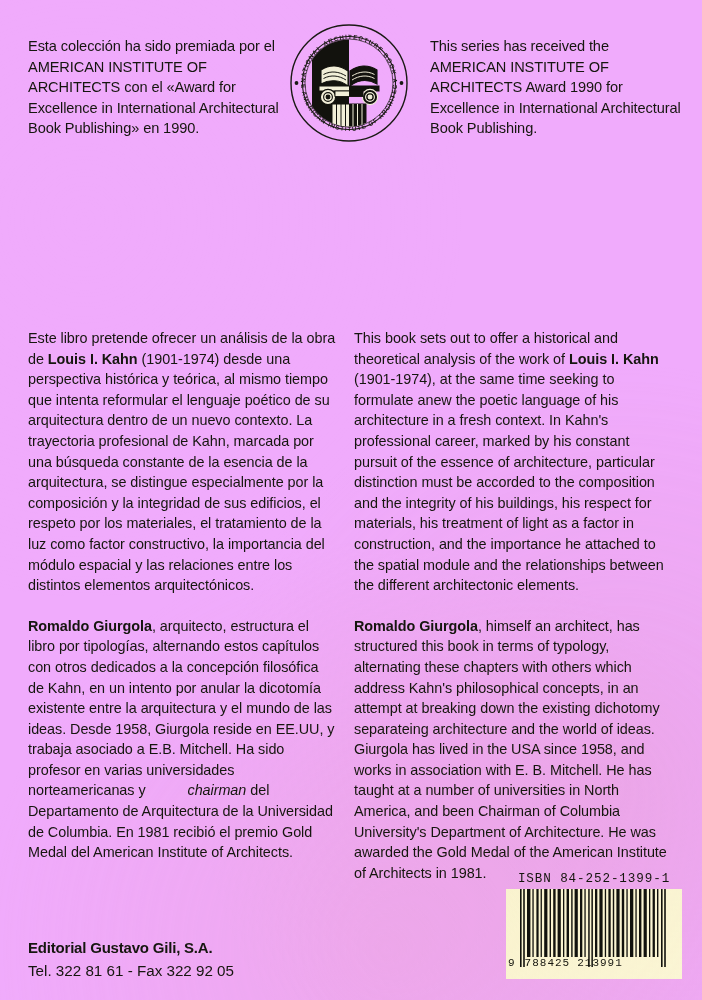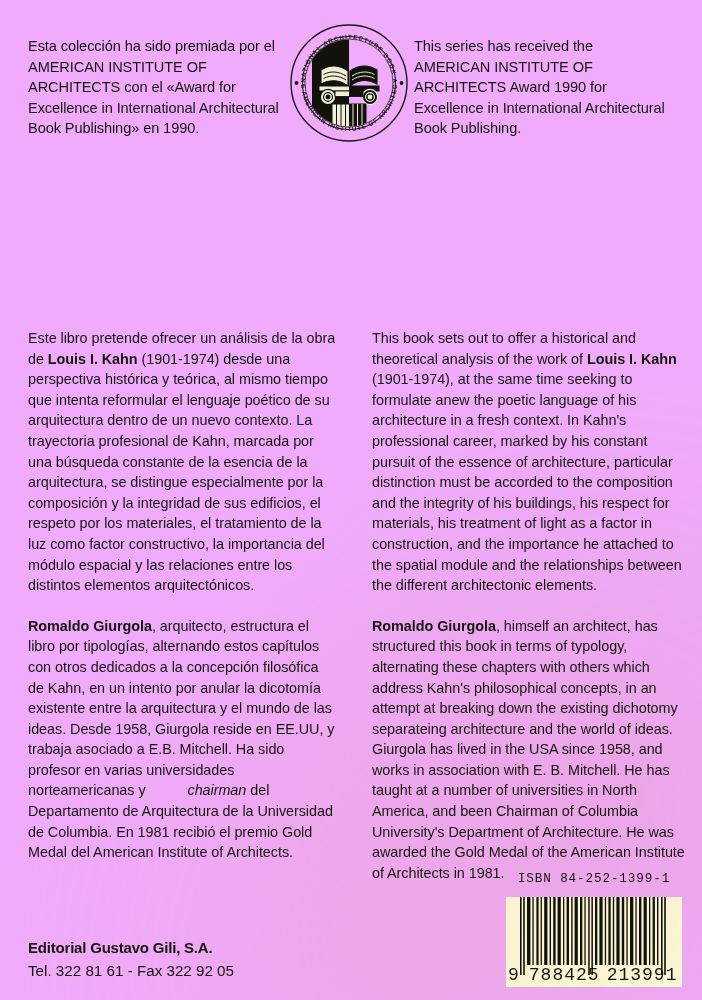--- a/index.html
+++ b/index.html
@@ -37,21 +37,21 @@
     position: absolute;
     left: 28px;
     top: 36px;
     width: 262px;
     font-size: 14.6px;
     line-height: 20.6px;
     letter-spacing: -0.1px;
   }
   .award-right {
     position: absolute;
-    left: 414px;
+    left: 430px;
     top: 36px;
     width: 252px;
     font-size: 14.6px;
     line-height: 20.6px;
     letter-spacing: -0.1px;
   }
 
   
   .seal {
     position: absolute;
@@ -65,21 +65,21 @@
   
   .col {
     position: absolute;
     top: 328px;
     width: 310px;
     font-size: 14.4px;
     line-height: 20.6px;
     letter-spacing: -0.05px;
   }
   .col.left  { left: 28px; }
-  .col.right { left: 372px; width: 318px; }
+  .col.right { left: 354px; width: 318px; }
   .col p { margin: 0; }
   .col p.second { margin-top: 20px; }
   .col b { font-weight: bold; }
   .col i { font-style: italic; margin-left: 38px; }
 
   
   .publisher {
     position: absolute;
     left: 28px;
     top: 936px;
@@ -99,27 +99,27 @@
     position: absolute;
     left: 506px;
     top: 872px;
     width: 176px;
   }
   .isbn-text {
     font-family: "Liberation Mono", "DejaVu Sans Mono", monospace;
     font-size: 12.6px;
     letter-spacing: 0.9px;
     text-align: center;
-    margin-bottom: 11px;
+    margin-bottom: 3px;
     white-space: nowrap;
   }
   .barcode-svg { display: block; width: 176px; height: 90px; }
   .barcode-digits {
     font-family: "Liberation Mono", "DejaVu Sans Mono", monospace;
-    font-size: 18px;
+    font-size: 11px;
     letter-spacing: 1px;
     margin-top: -22px;
     padding-left: 2px;
     position: relative;
     z-index: 3;
     white-space: nowrap;
   }
   .barcode-digits .lead { margin-right: 9px; }
   .barcode-digits .grp { margin-right: 7px; }
 </style>

